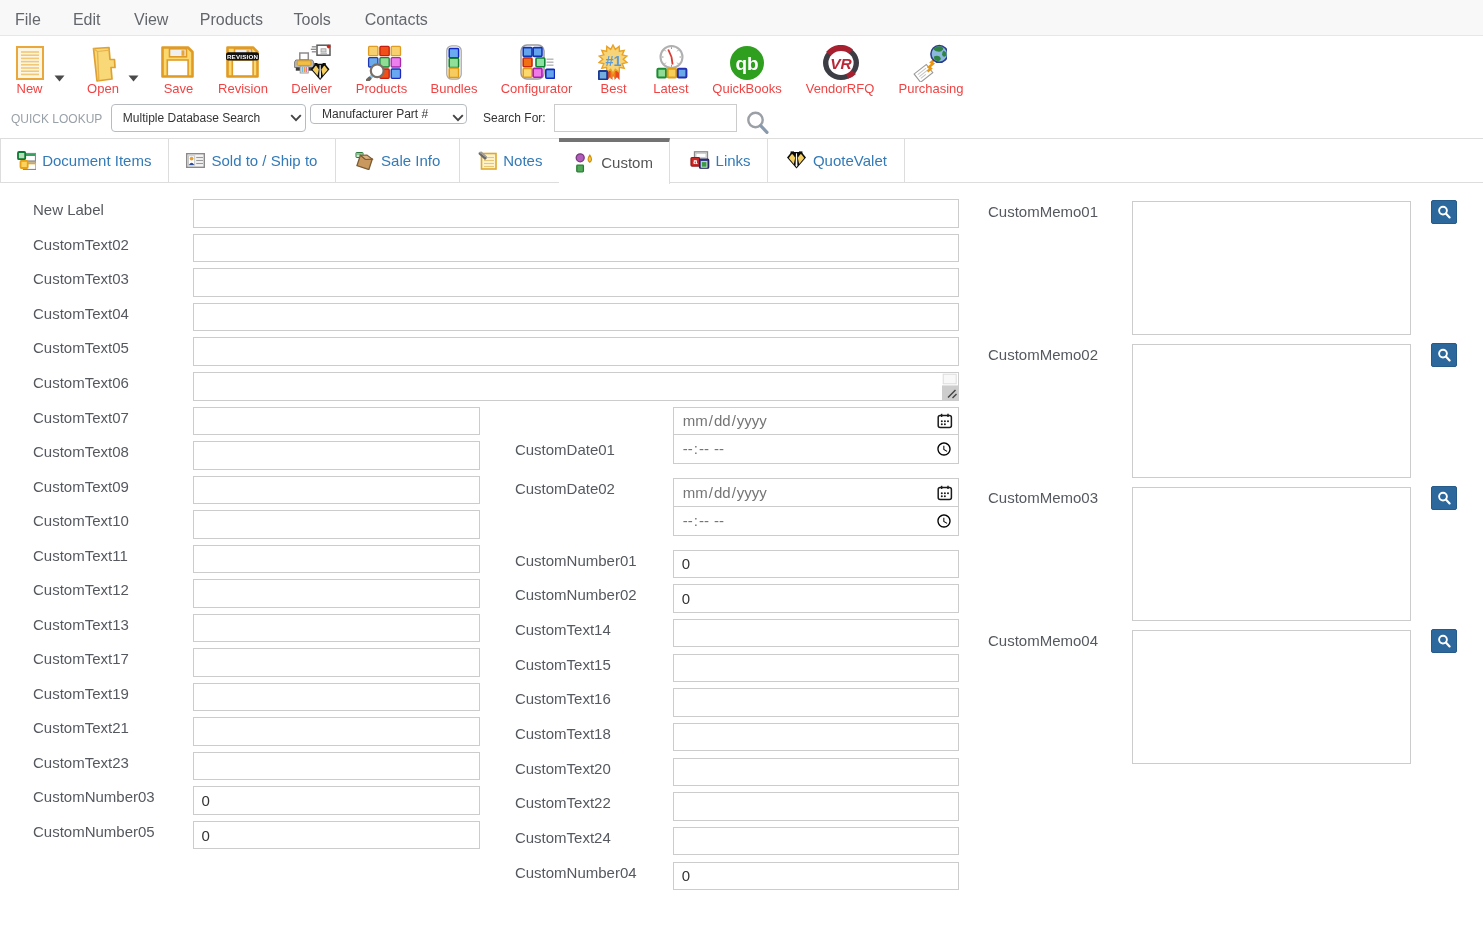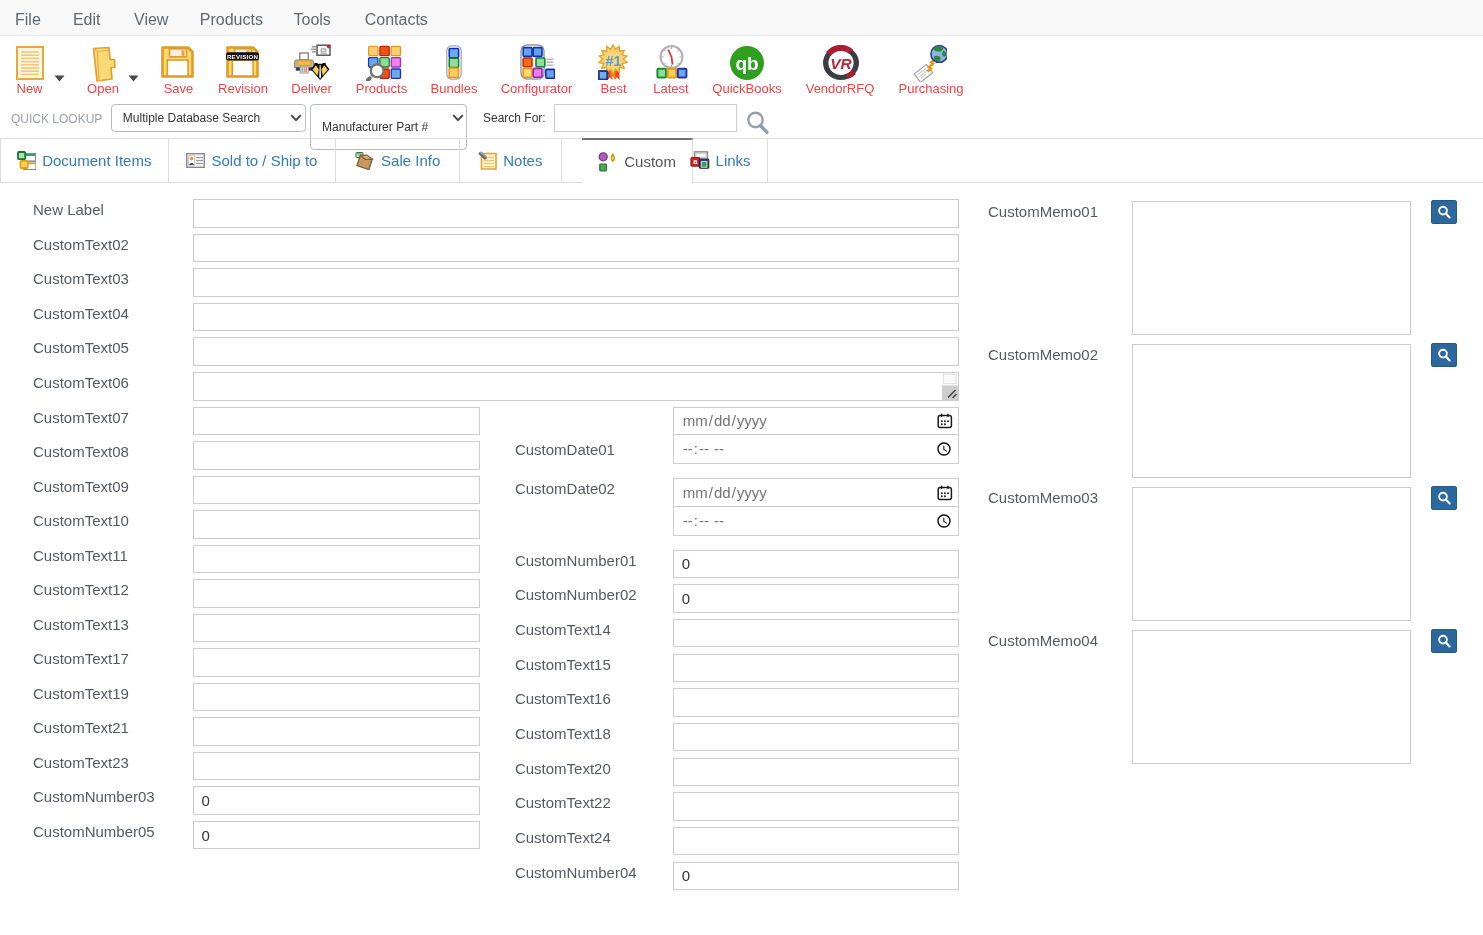--- a/index.html
+++ b/index.html
@@ -191,21 +191,21 @@
       </svg></div>
 <div class="abs tlabel" style="left:931px;top:81px;">Purchasing</div>
 <div class="abs" style="left:54px;top:68px;"><svg width="11" height="7" viewBox="0 0 11 7">
         <polygon points="0.5,0.5 10.5,0.5 5.5,6.5" fill="#4a4a4a"></polygon>
       </svg></div>
 <div class="abs" style="left:127.5px;top:68px;"><svg width="11" height="7" viewBox="0 0 11 7">
         <polygon points="0.5,0.5 10.5,0.5 5.5,6.5" fill="#4a4a4a"></polygon>
       </svg></div>
 <div class="abs" style="left:11px;top:111.5px;font-size:12px;color:#99a1a8;">QUICK LOOKUP</div>
 <select class="ql" style="left:110.8px;top:103.8px;width:195.5px;height:28.2px;"><option>Multiple Database Search</option></select>
-<select class="ql" style="left:310.1px;top:103.8px;width:157.4px;height:46px;"><option>Manufacturer Part #</option></select>
+<select class="ql" style="left:310.1px;top:103.8px;width:157.4px;height:20px;"><option>Manufacturer Part #</option></select>
 <div class="abs" style="left:290px;top:114px;">
       <svg class="chev" width="12" height="8" viewBox="0 0 12 8">
         <polyline points="1.2,1.2 6,6.2 10.8,1.2" fill="none" stroke="#444" stroke-width="1.9"></polyline>
       </svg>
     </div>
 <div class="abs" style="left:452.3px;top:114px;">
       <svg class="chev" width="12" height="8" viewBox="0 0 12 8">
         <polyline points="1.2,1.2 6,6.2 10.8,1.2" fill="none" stroke="#444" stroke-width="1.9"></polyline>
       </svg>
     </div>
@@ -261,38 +261,49 @@
             <line x1="6" y1="6.5" x2="16" y2="6.5"></line>
             <line x1="6" y1="9.5" x2="16" y2="9.5"></line>
             <line x1="6" y1="12.5" x2="16" y2="12.5"></line>
             <line x1="6" y1="15.5" x2="16" y2="15.5"></line>
           </g>
 <path d="M1,1 L9,7 L7,9 L0.5,3 Z" fill="#6a6a6a"></path>
 <path d="M1,1 L3.5,0.5 L9,5.5 L9,7 Z" fill="#9a9a9a"></path>
 </svg>
         <span>Notes</span>
       </div>
-<div class="tab" style="left:582px;width:111.1px;background:#fff;height:46px;border-top:2px solid #737373;color:#555;">
+<div class="tab" style="left:559px;width:111.1px;background:#fff;height:46px;border-top:4px solid #737373;color:#555;">
         <svg width="20" height="20" viewBox="0 0 20 20">
 <circle cx="5.2" cy="4.8" r="4" fill="#b05cb8" stroke="#7a3a80" stroke-width="1.3"></circle>
 <path d="M14.8,2.2 q3.4,5 0,7 q-3.4,-2 0,-7 z" fill="#f5c840" stroke="#d09010" stroke-width="1.2"></path>
 <rect x="1.8" y="12.2" width="6.6" height="6.6" rx="0.8" fill="#50a858" stroke="#2a7a34" stroke-width="1.3"></rect>
 </svg>
         <span>Custom</span>
       </div>
 <div class="tab" style="left:672.8px;width:95.6px;">
         <svg width="20" height="19" viewBox="0 0 20 19">
 <rect x="4.5" y="0.8" width="13" height="10" fill="#e8e8e8" stroke="#8a8a8a" stroke-width="1.3"></rect>
 <rect x="6" y="2.3" width="10" height="4" fill="#fff" stroke="#bbb" stroke-width="0.7"></rect>
 <rect x="1" y="6.5" width="8.6" height="8.6" rx="1" fill="#cc2824" stroke="#8e1a18" stroke-width="1.2"></rect>
 <text x="5.3" y="13.4" font-family="Liberation Sans, sans-serif" font-size="7.5" font-weight="bold" fill="#fff" text-anchor="middle">a</text>
 <rect x="9.5" y="8" width="9.2" height="9.2" rx="1" fill="#3a3a8c" stroke="#23235c" stroke-width="1.2"></rect>
 <rect x="11.3" y="10.6" width="5.6" height="5.6" fill="#3a9a46" stroke="#c8e8c8" stroke-width="1"></rect>
 </svg>
         <span>Links</span>
+      </div>
+<div class="tab" style="left:768.4px;width:137.1px;">
+        <svg width="21" height="18" viewBox="0 0 21 18">
+<path d="M5.5,1 L15.5,1 L20,6.5 L10.5,17.5 L1,6.5 Z" fill="#0d0d0d"></path>
+<path d="M6.2,2.4 L9.2,6.8 L7.8,13 L2.8,7 Z" fill="#f5d061"></path>
+<path d="M14.8,2.4 L11.8,6.8 L13.2,13 L18.2,7 Z" fill="#f5d061"></path>
+<path d="M10,2.2 L11,2.2 L11.4,14.5 L10.5,16.3 L9.6,14.5 Z" fill="#fff"></path>
+<rect x="4.6" y="0.4" width="3.4" height="2.8" fill="#0d0d0d"></rect>
+<rect x="13" y="0.4" width="3.4" height="2.8" fill="#0d0d0d"></rect>
+</svg>
+        <span>QuoteValet</span>
       </div>
 </div>
 <div class="abs flabel" style="left:33px;top:201.3px;">New Label</div>
 <input class="tinput" style="left: 192.6px; top: 199.3px; width: 766.7px; height: 28.6px;" value="">
 <div class="abs flabel" style="left:33px;top:235.8px;">CustomText02</div>
 <input class="tinput" style="left: 192.6px; top: 233.8px; width: 766.7px; height: 28.6px;" value="">
 <div class="abs flabel" style="left:33px;top:270.4px;">CustomText03</div>
 <input class="tinput" style="left: 192.6px; top: 268.4px; width: 766.7px; height: 28.6px;" value="">
 <div class="abs flabel" style="left:33px;top:304.9px;">CustomText04</div>
 <input class="tinput" style="left: 192.6px; top: 302.9px; width: 766.7px; height: 28.6px;" value="">

